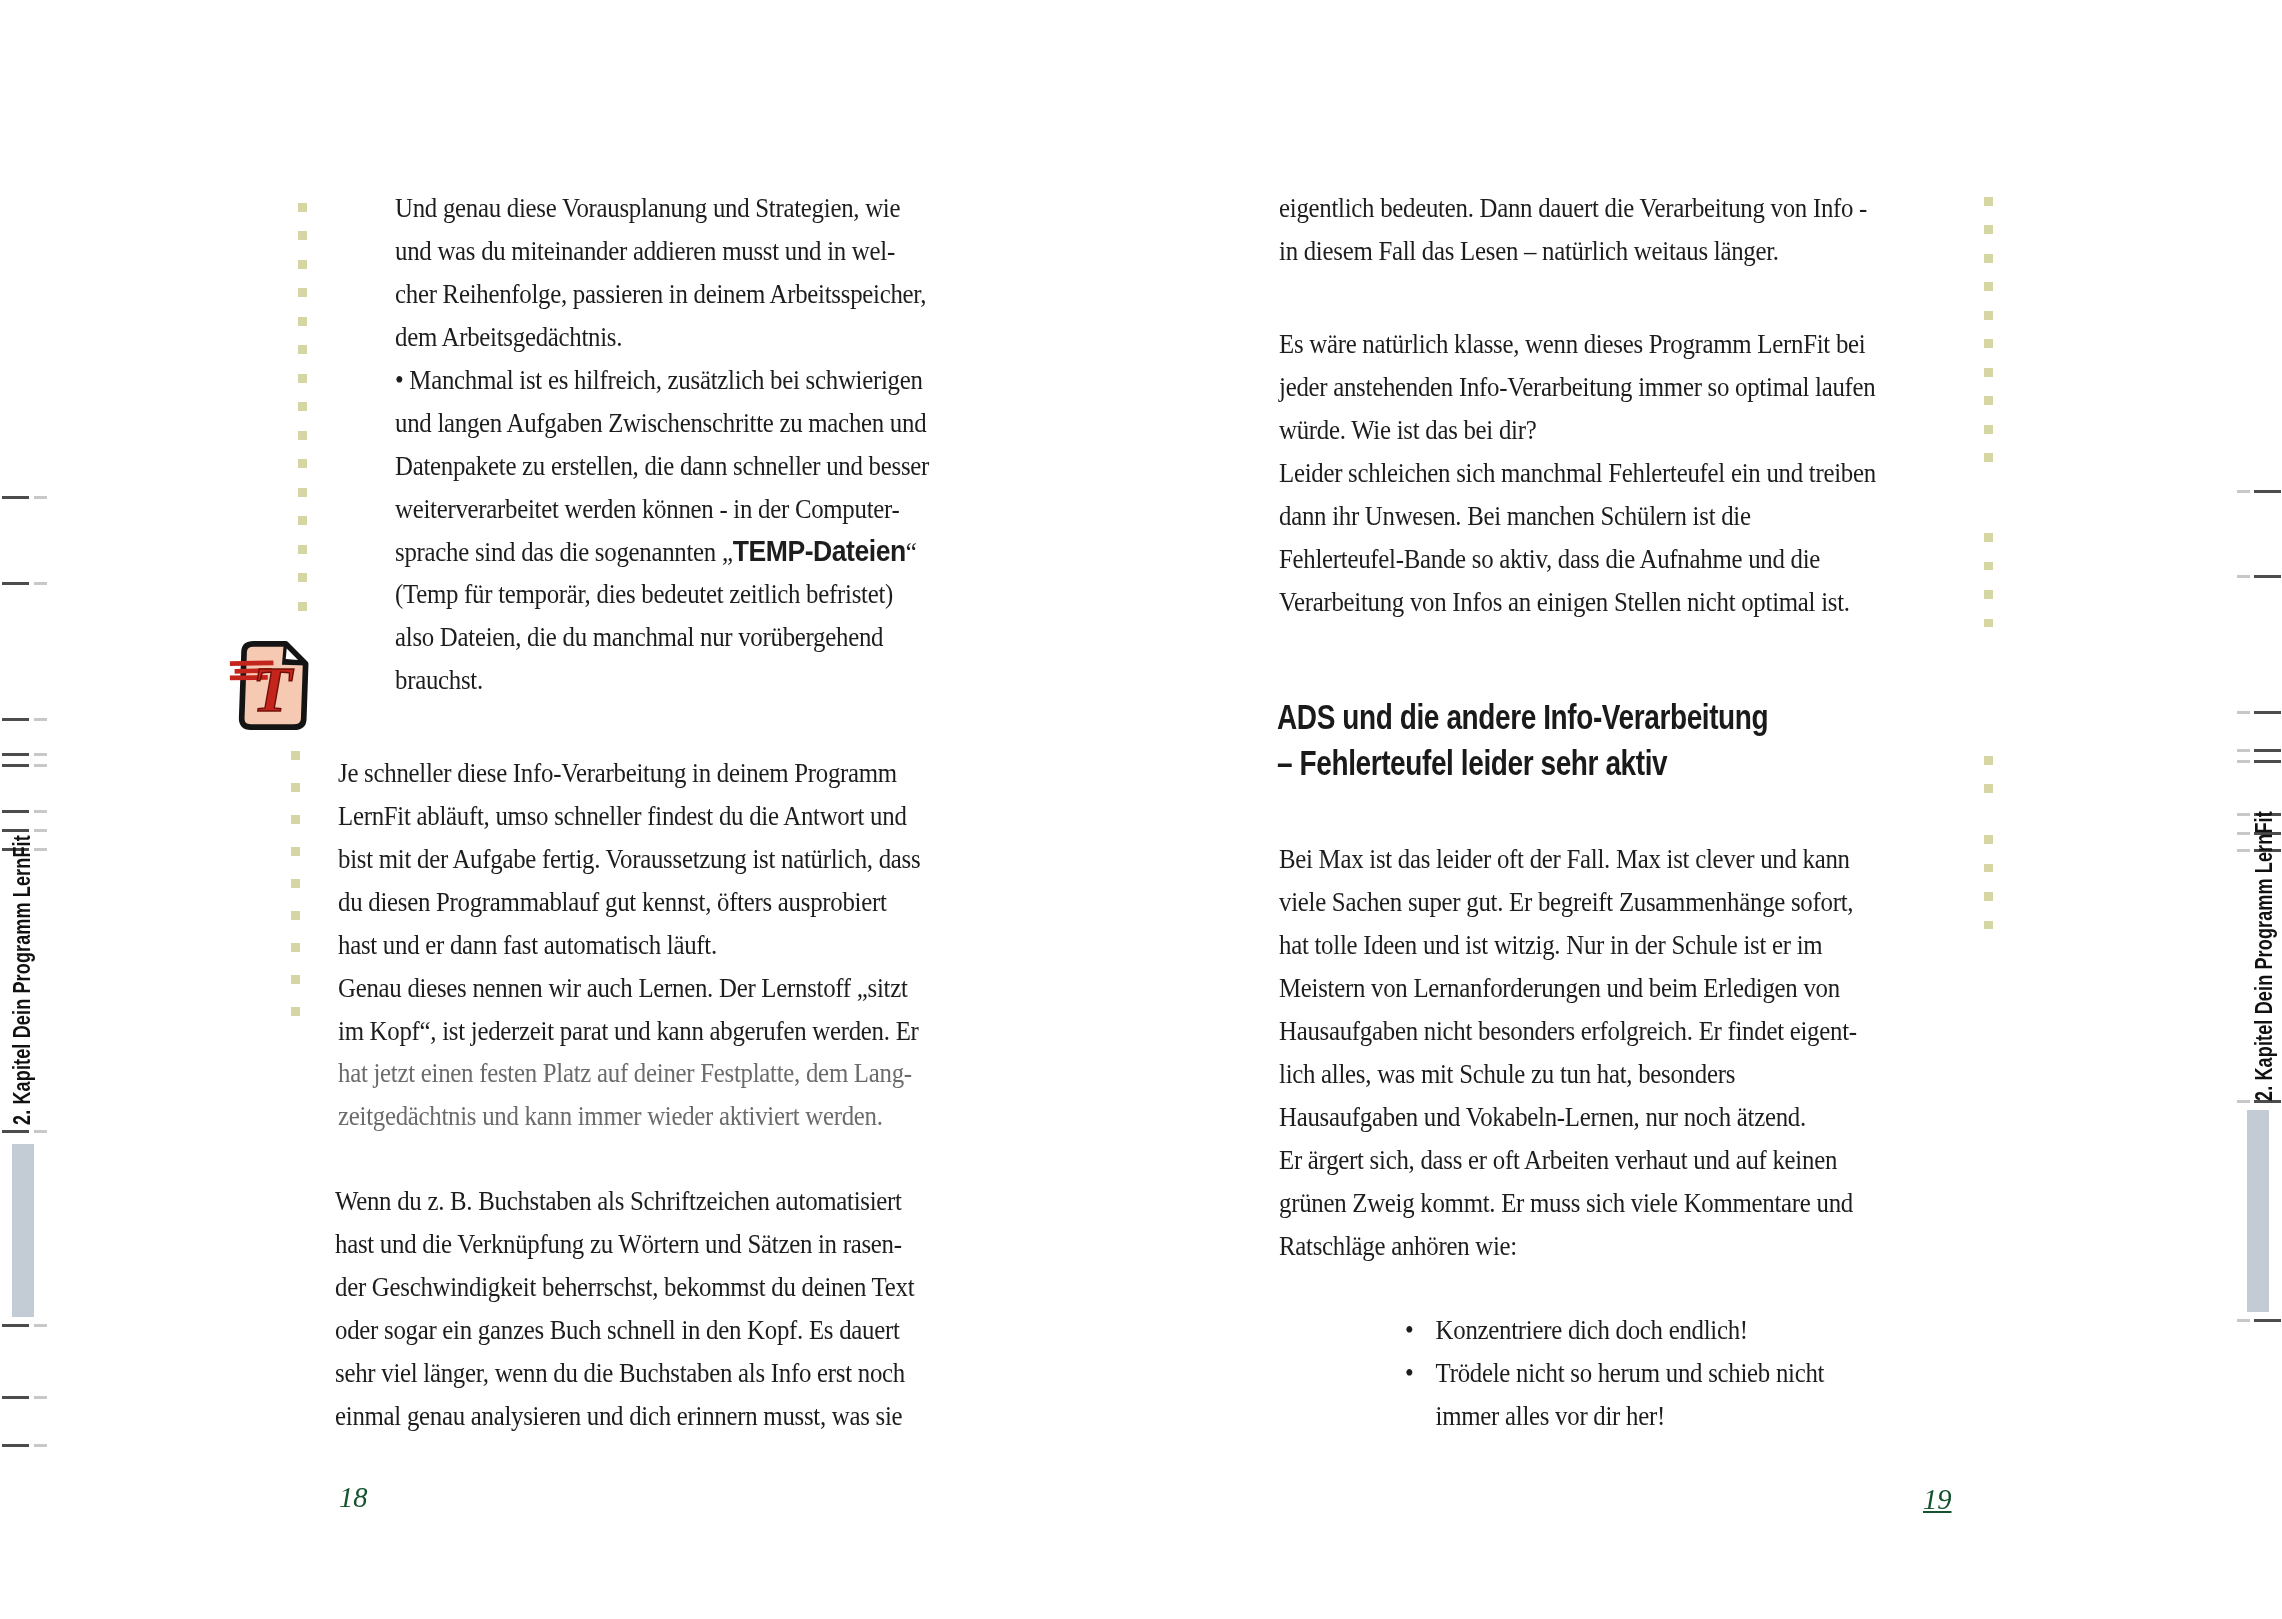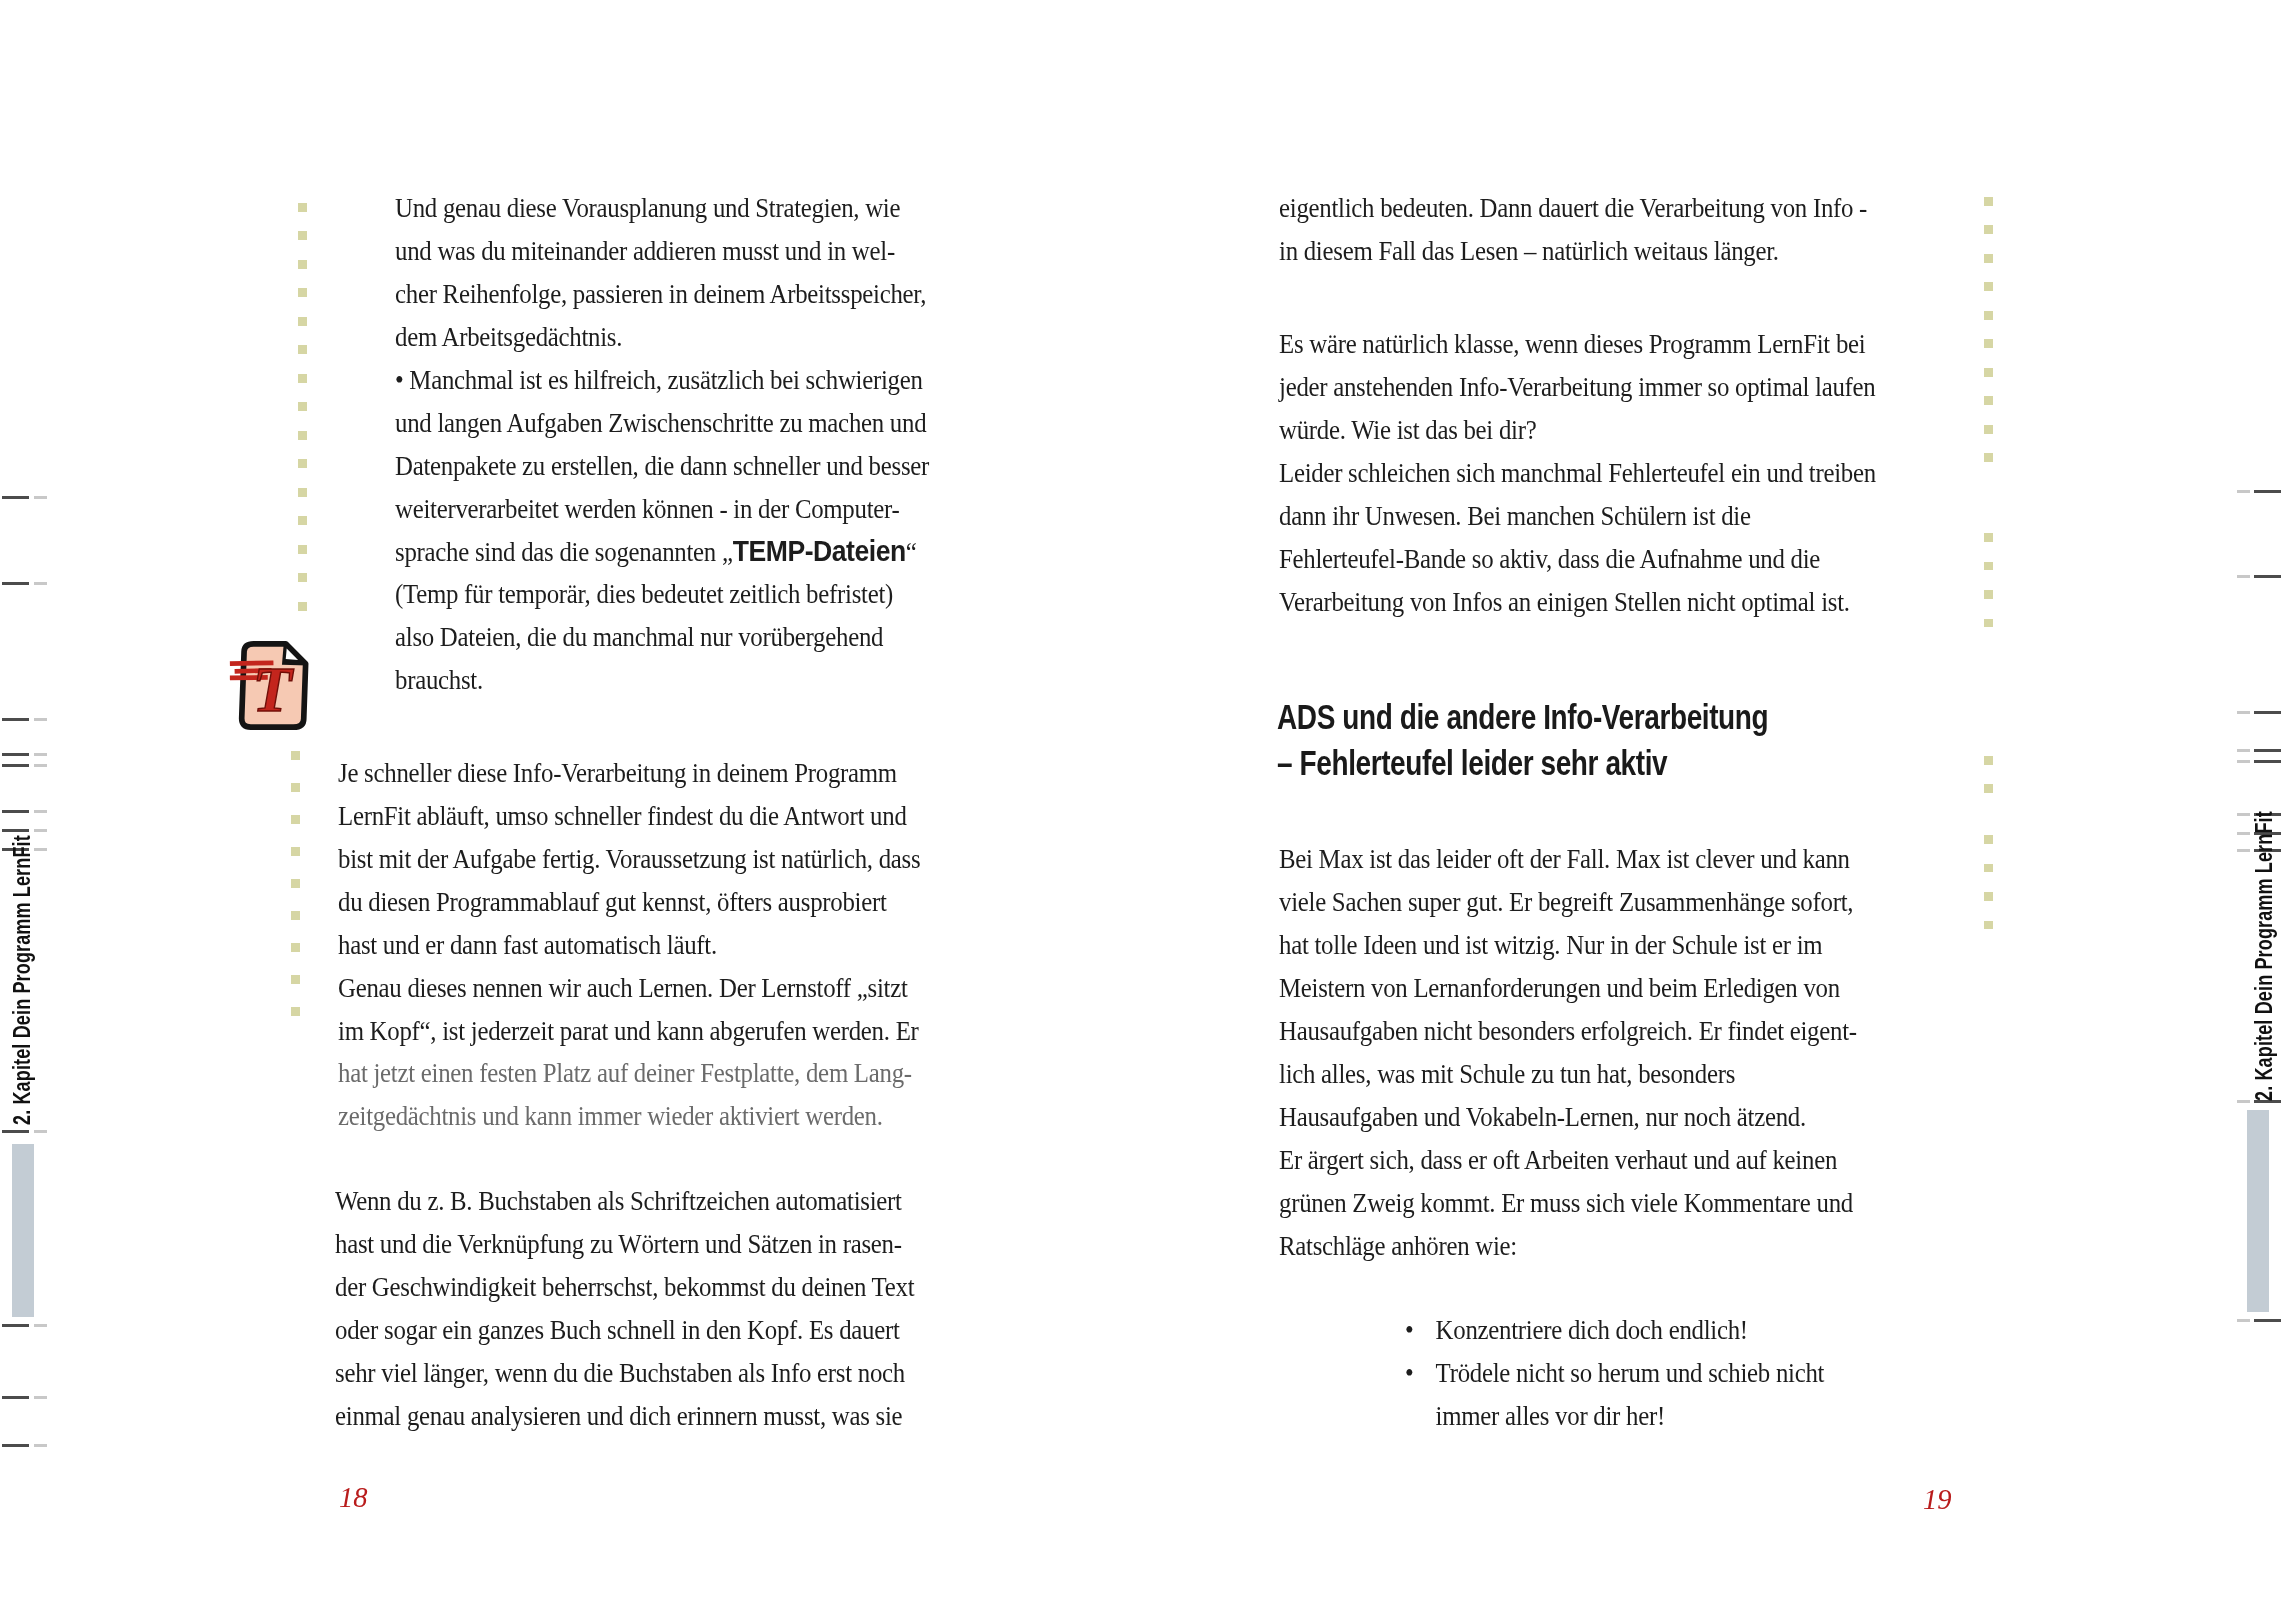--- a/index.html
+++ b/index.html
@@ -6,21 +6,21 @@
   #spread{position:relative;width:2283px;height:1620px;background:#ffffff;overflow:hidden;
           font-family:"Liberation Serif",serif;}
   
   .para{position:absolute;font:27.6px/43px "Liberation Serif",serif;color:#1d1d1d;
         letter-spacing:-0.3px;white-space:pre-line;transform:scaleX(0.9);transform-origin:0 0;}
   .gray{color:#6b6b6b;}
   .cond{font-family:"Liberation Sans",sans-serif;font-weight:700;}
   .temp{font-size:29.5px;letter-spacing:-0.5px;}
   .heading{position:absolute;font:700 35px/46px "Liberation Sans",sans-serif;color:#1a1a1a;
            letter-spacing:-0.5px;white-space:pre-line;transform:scaleX(0.8);transform-origin:0 0;}
-  .pagenum{position:absolute;font:italic 28.5px/32px "Liberation Serif",serif;color:#b91c1c;}
+  .pagenum{position:absolute;font:italic 28.5px/32px "Liberation Serif",serif;color:#14532d;}
   
   .dots{position:absolute;width:8.6px;
         background:repeating-linear-gradient(180deg,#d6d6a4 0 8.6px,rgba(0,0,0,0) 8.6px 28.5px);}
   .dots.s34{background:repeating-linear-gradient(180deg,#d6d6a4 0 8.6px,rgba(0,0,0,0) 8.6px 32px);}
   
   .dash{position:absolute;width:27px;height:2.9px;background:#4c4c4c;}
   .dash::after{content:"";position:absolute;top:0;width:13.3px;height:2.9px;background:#c8c8c8;}
   .dash.l{left:1.9px;} .dash.l::after{left:32px;}
   .dash.r{left:2254px;} .dash.r::after{left:-17px;}
   .vbar{position:absolute;width:22px;background:#c3ccd4;}
@@ -152,16 +152,16 @@
       <span class="bmark">•</span>
       <span class="btext">Konzentriere dich doch endlich!</span>
     </div>
     <div class="bitem">
       <span class="bmark">•</span>
       <span class="btext">Trödele nicht so herum und schieb nicht
 immer alles vor dir her!</span>
     </div>
   </div>
 
-  <div class="pagenum" style="left:1923px;top:1484px;">19</div>
+  <div class="pagenum" style="left:1923px;top:1484px;text-decoration:underline;">19</div>
 
 </div>
 
 
 </body></html>

